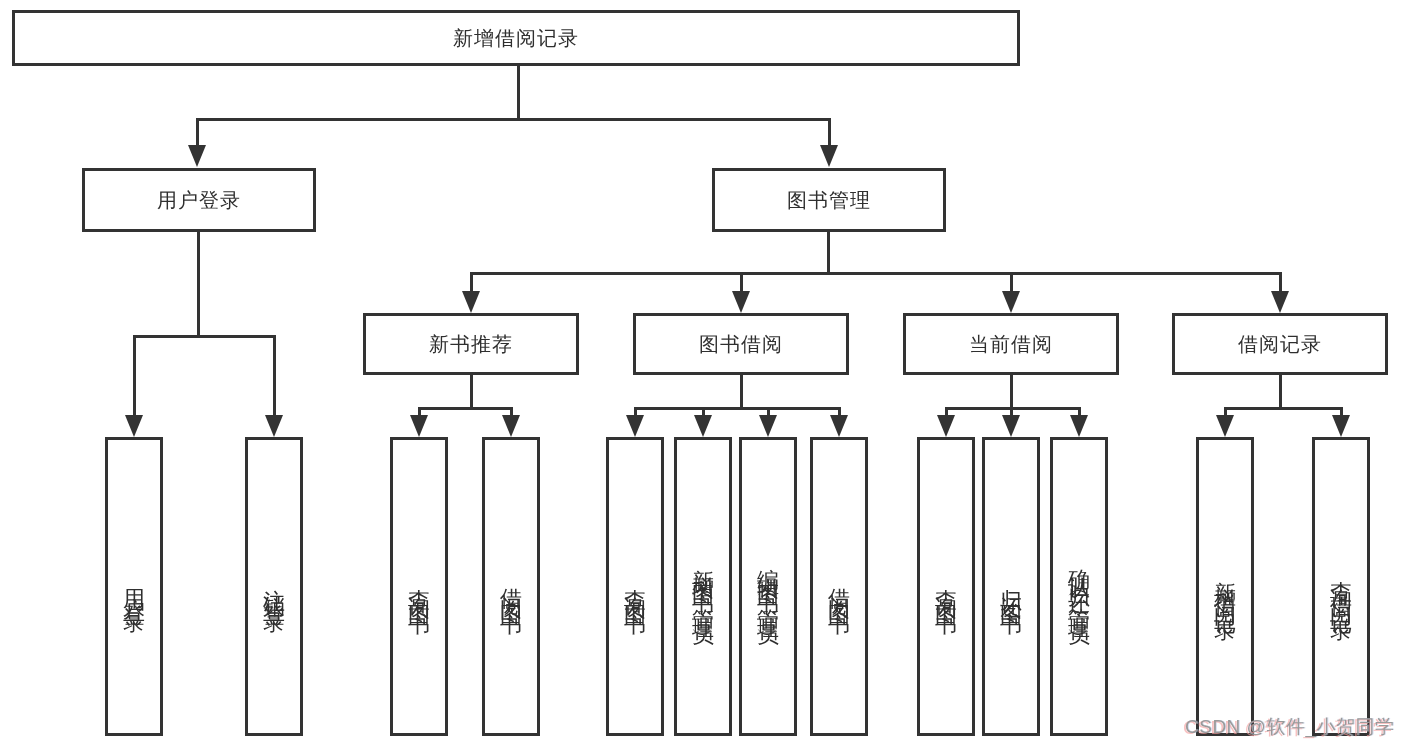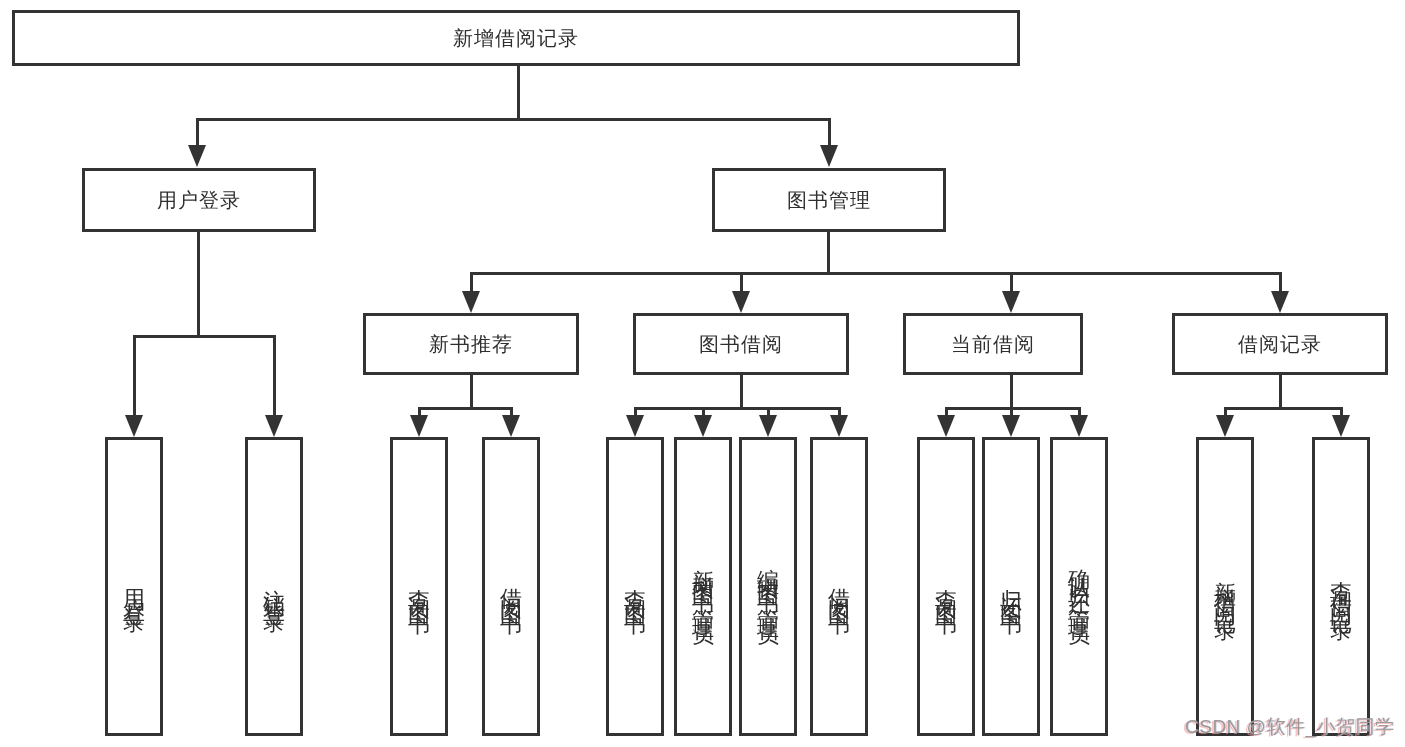--- a/index.html
+++ b/index.html
@@ -36,21 +36,21 @@
 
 <div id="canvas">
 
   <div class="bx" style="left:12px;top:10px;width:1008px;height:56px;">新增借阅记录</div>
 
   <div class="bx" style="left:82px;top:168px;width:234px;height:64px;">用户登录</div>
   <div class="bx" style="left:712px;top:168px;width:234px;height:64px;">图书管理</div>
 
   <div class="bx" style="left:363px;top:313px;width:216px;height:62px;">新书推荐</div>
   <div class="bx" style="left:633px;top:313px;width:216px;height:62px;text-align:right;">图书借阅</div>
-  <div class="bx" style="left:903px;top:313px;width:180px;height:62px;">当前借阅</div>
+  <div class="bx" style="left:903px;top:313px;width:216px;height:62px;">当前借阅</div>
   <div class="bx" style="left:1172px;top:313px;width:216px;height:62px;">借阅记录</div>
 
   <div class="bx vx" style="left:105px;top:437px;width:58px;height:299px;">用户登录</div>
   <div class="bx vx" style="left:245px;top:437px;width:58px;height:299px;">注销登录</div>
 
   <div class="bx vx" style="left:390px;top:437px;width:58px;height:299px;">查询图书</div>
   <div class="bx vx" style="left:482px;top:437px;width:58px;height:299px;">借阅图书</div>
 
   <div class="bx vx" style="left:606px;top:437px;width:58px;height:299px;">查询图书</div>
   <div class="bx vx" style="left:674px;top:437px;width:58px;height:299px;">新增图书（管理员）</div>

